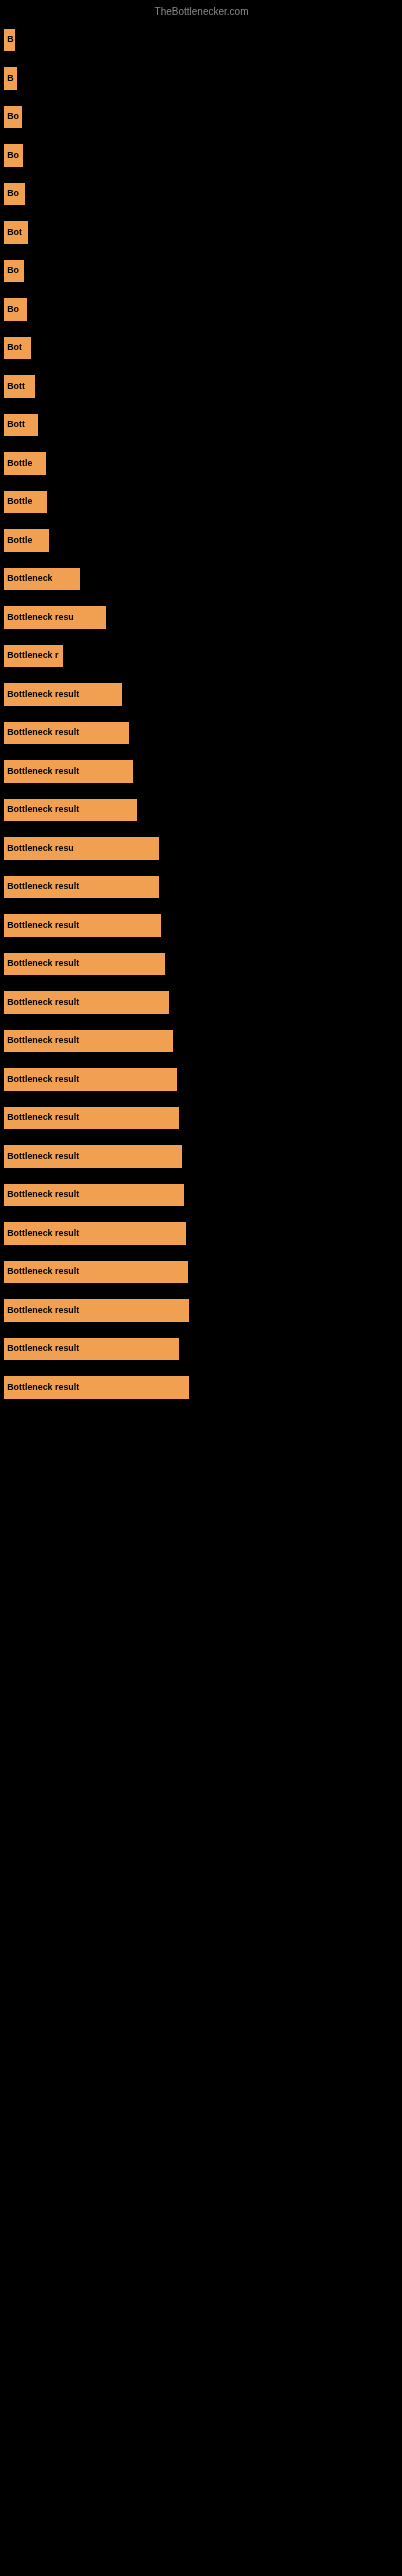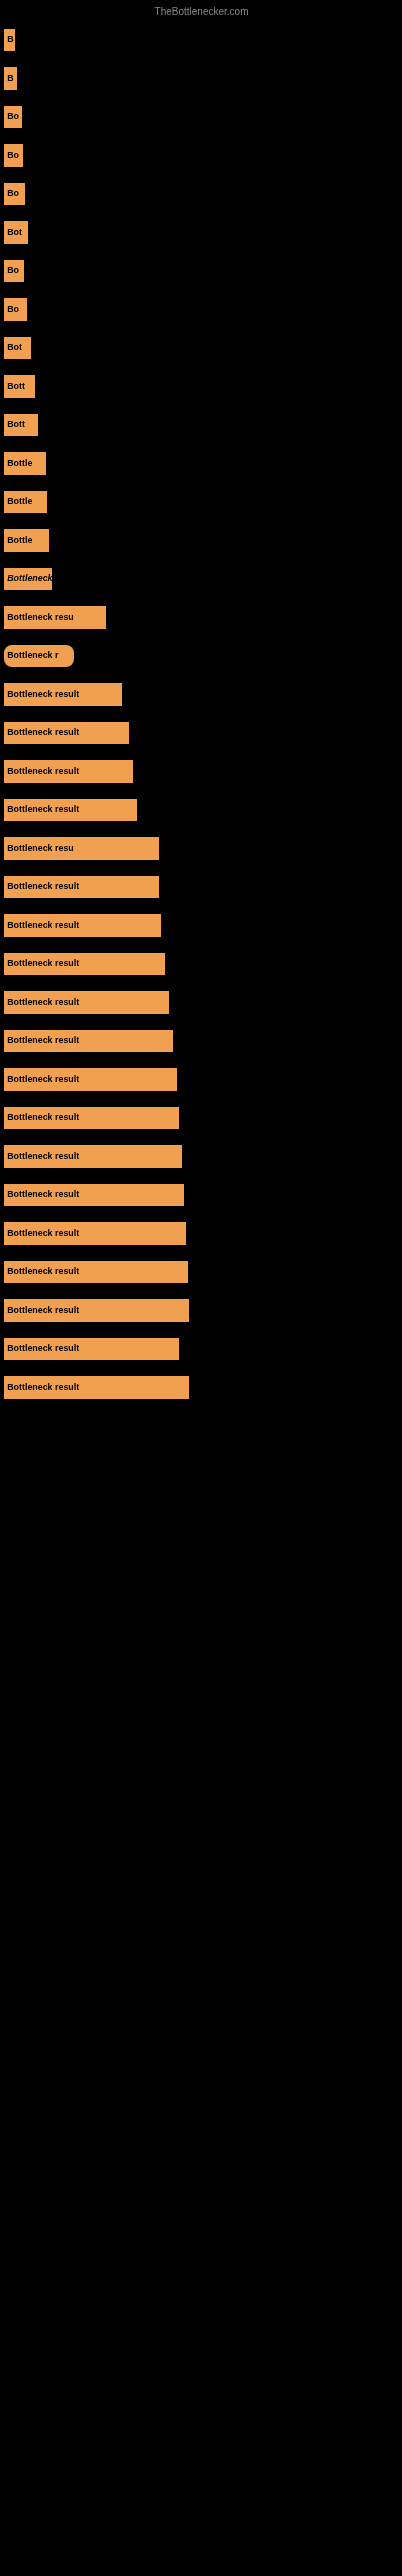--- a/index.html
+++ b/index.html
@@ -81,27 +81,27 @@
     <div class="row-wrapper">
       <div class="bar-label" style="width: 42px; background-color: rgb(240, 160, 80);">Bottle</div>
     </div>
     <div class="row-wrapper">
       <div class="bar-label" style="width: 43px; background-color: rgb(240, 160, 80);">Bottle</div>
     </div>
     <div class="row-wrapper">
       <div class="bar-label" style="width: 45px; background-color: rgb(240, 160, 80);">Bottle</div>
     </div>
     <div class="row-wrapper">
-      <div class="bar-label" style="width: 48px; background-color: rgb(240, 160, 80); font-style: italic;">Bottleneck</div>
+      <div class="bar-label" style="width: 76px; background-color: rgb(240, 160, 80);">Bottleneck</div>
     </div>
     <div class="row-wrapper">
       <div class="bar-label" style="width: 102px; background-color: rgb(240, 160, 80);">Bottleneck resu</div>
     </div>
     <div class="row-wrapper">
-      <div class="bar-label" style="width: 70px; background-color: rgb(240, 160, 80); border-radius: 8px;">Bottleneck r</div>
+      <div class="bar-label" style="width: 59px; background-color: rgb(240, 160, 80);">Bottleneck r</div>
     </div>
     <div class="row-wrapper">
       <div class="bar-label" style="width: 118px; background-color: rgb(240, 160, 80);">Bottleneck result</div>
     </div>
     <div class="row-wrapper">
       <div class="bar-label" style="width: 125px; background-color: rgb(240, 160, 80);">Bottleneck result</div>
     </div>
     <div class="row-wrapper">
       <div class="bar-label" style="width: 129px; background-color: rgb(240, 160, 80);">Bottleneck result</div>
     </div>

